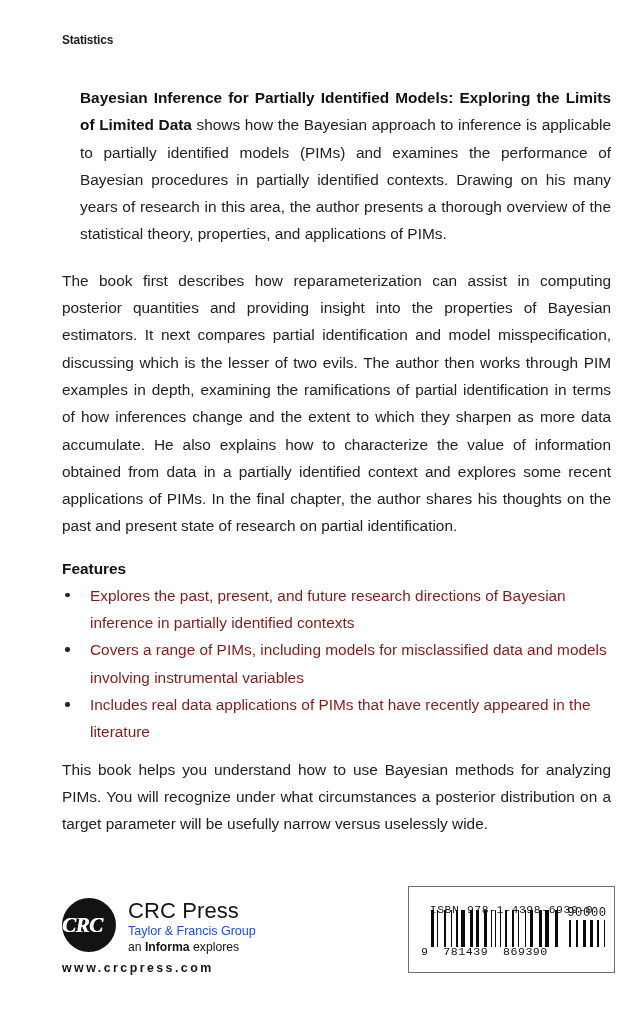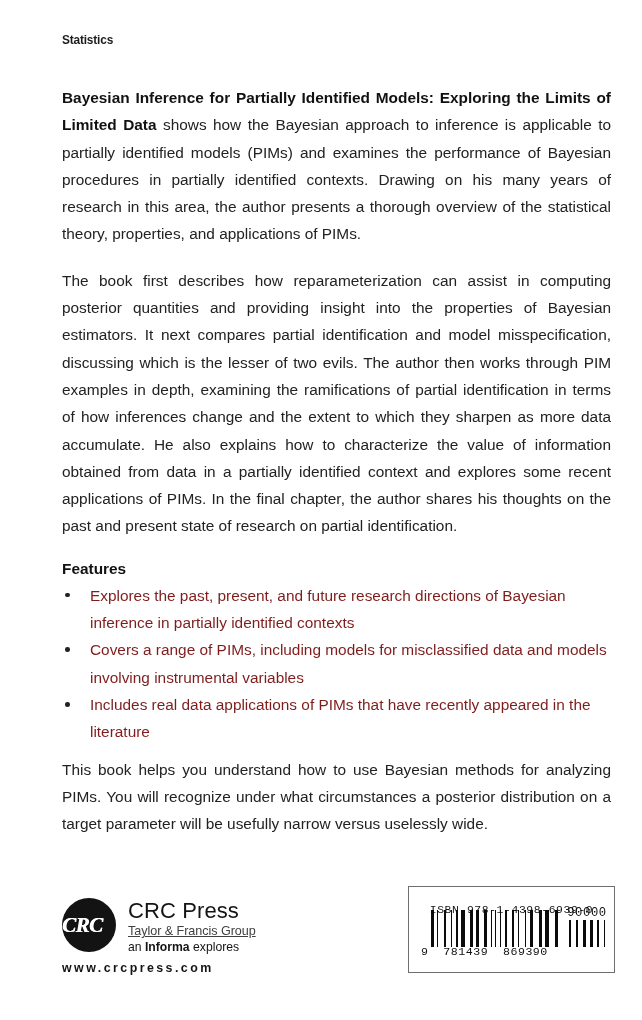--- a/index.html
+++ b/index.html
@@ -44,21 +44,21 @@
   .para {
     font-size: 15.4px;
     line-height: 27.3px;
     text-align: justify;
     color: #222222;
     margin: 0 0 5px 0;
     -webkit-hyphens: none;
     hyphens: none;
     word-spacing: 0px;
   }
-  .para.first { margin-bottom: 8px; }
+  .para.first { margin-bottom: 8px; margin-left: 18px; }
   .para b, .para .bookttl {
     font-weight: bold;
     color: #111111;
   }
 
   .gap-a { height: 11px; }
   .gap-b { height: 12px; }
   .gap-c { height: 10px; }
 
   .features-head {
@@ -144,24 +144,23 @@
   .crc-name {
     font-size: 22px;
     line-height: 24px;
     font-weight: normal;
     color: #141414;
     letter-spacing: 0.1px;
   }
   .crc-sub1 {
     font-size: 12.6px;
     line-height: 15px;
-    color: #404040;
+    color: #1d4ed8;
     margin-top: 1px;
     letter-spacing: -0.05px;
-    text-decoration: underline;
   }
   .crc-sub2 {
     font-size: 12.2px;
     line-height: 15px;
     color: #141414;
     margin-top: 1px;
   }
   .crc-sub2 .informa { font-weight: bold; }
   .crc-url {
     position: absolute;

